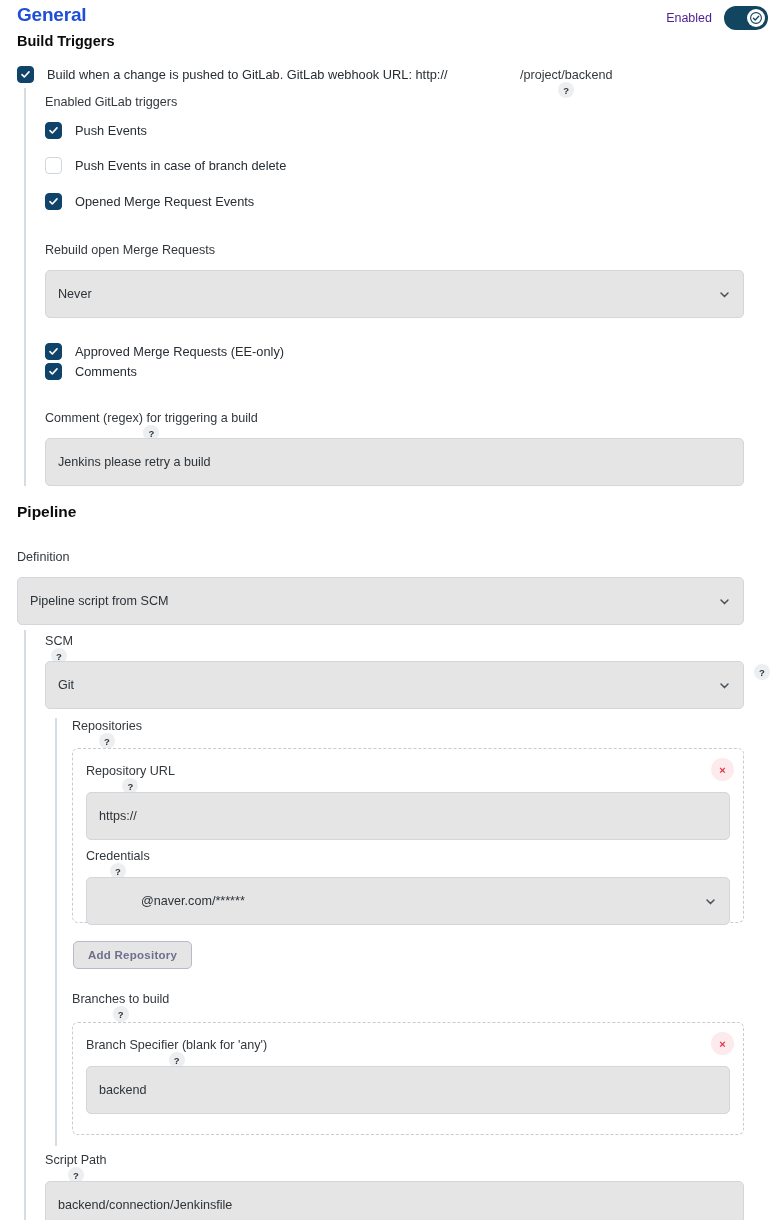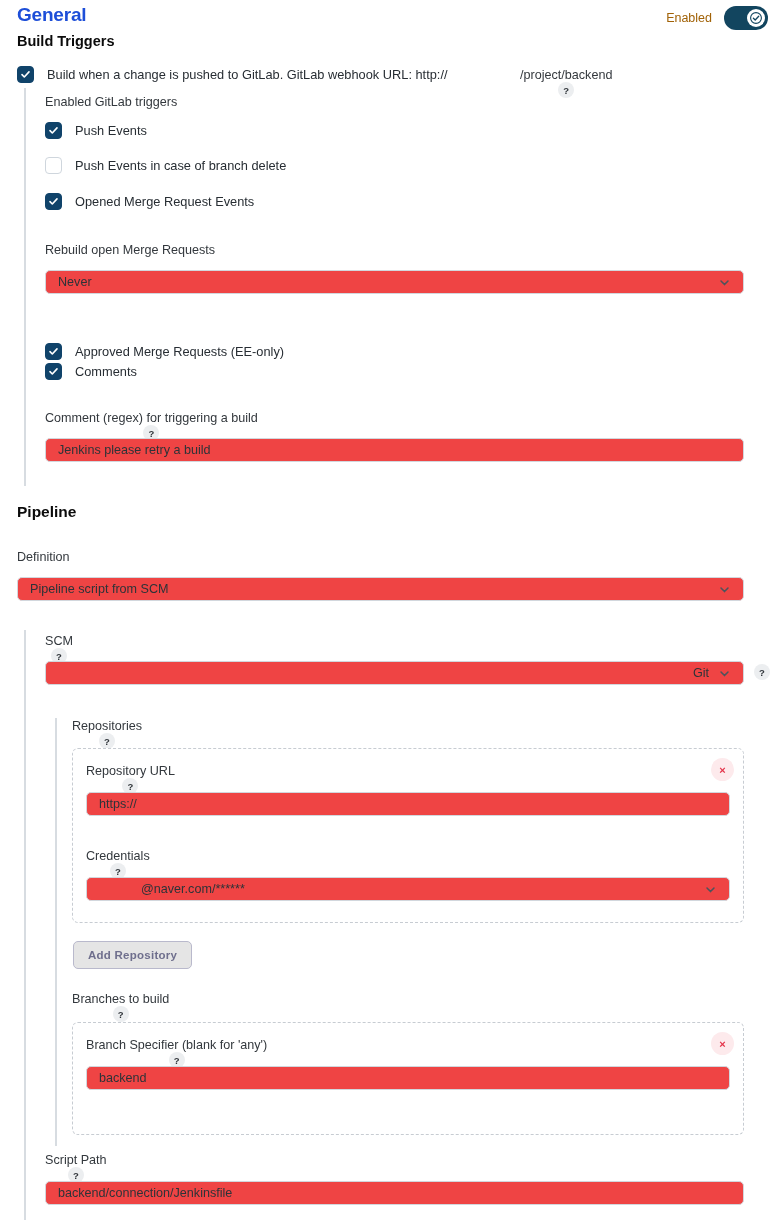--- a/index.html
+++ b/index.html
@@ -27,21 +27,21 @@
   .h-pipeline {
     position: absolute; left: 17px; top: 503px;
     font-size: 15.5px; font-weight: bold; color: #0b0b0b;
   }
 
   
   .enabled-wrap {
     position: absolute; right: 12px; top: 6px;
     display: flex; align-items: center; gap: 12px;
   }
-  .enabled-label { font-size: 12.5px; color: #a16207; }
+  .enabled-label { font-size: 12.5px; color: #4c1d95; }
   .toggle {
     width: 44px; height: 24px; border-radius: 12px;
     background: #12455f; position: relative; cursor: pointer;
     display: block;
   }
   .toggle .knob {
     position: absolute; right: 3px; top: 3px;
     width: 18px; height: 18px; border-radius: 50%;
     background: #ffffff;
     display: flex; align-items: center; justify-content: center;
@@ -73,22 +73,22 @@
   .help {
     width: 16px; height: 16px; border-radius: 50%;
     background: #eceef0; color: #30353a;
     font-size: 9.5px; font-weight: bold;
     display: inline-flex; align-items: center; justify-content: center;
     cursor: pointer; flex: 0 0 auto;
   }
 
   
   .field {
-    position: absolute; height: 24px;
-    background: #ef4444; border: 1px solid #d2d7dd; border-radius: 5px;
+    position: absolute; height: 48px;
+    background: #e5e5e5; border: 1px solid #d2d7dd; border-radius: 5px;
     display: flex; align-items: center;
     font-size: 12.6px; color: #2d3338;
     padding: 0 12px; cursor: text;
   }
   .field.sel { cursor: pointer; padding-right: 34px; }
   .field .val { white-space: nowrap; overflow: hidden; text-overflow: ellipsis; }
   .caret {
     position: absolute; right: 12px; top: 0; bottom: 0;
     display: flex; align-items: center; pointer-events: none;
   }
@@ -232,21 +232,21 @@
   </div>
 
   <div class="vrule" style="left:24px; top:630px; height:590px;"></div>
 
   <div class="vrule" style="left:55px; top:718px; height:428px;"></div>
 
   <div class="flabel" style="left:45px; top:634px;">
     <span>SCM</span>
     <span class="help">?</span>
   </div>
-  <div class="field sel" style="left:45px; top:661px; width:699px;justify-content:flex-end;">
+  <div class="field sel" style="left:45px; top:661px; width:699px;">
     <span class="val">Git</span>
     <span class="caret">
       <svg width="13" height="13" viewBox="0 0 13 13">
         <path d="M3 5 L6.5 8.6 L10 5" fill="none" stroke="#4c545c" stroke-width="1.5" stroke-linecap="round" stroke-linejoin="round"></path>
       </svg>
     </span>
   </div>
   <span class="help" style="position:absolute; left:754px; top:664px;">?</span>
 
   <div class="flabel" style="left:72px; top:719px;align-items:center;">

